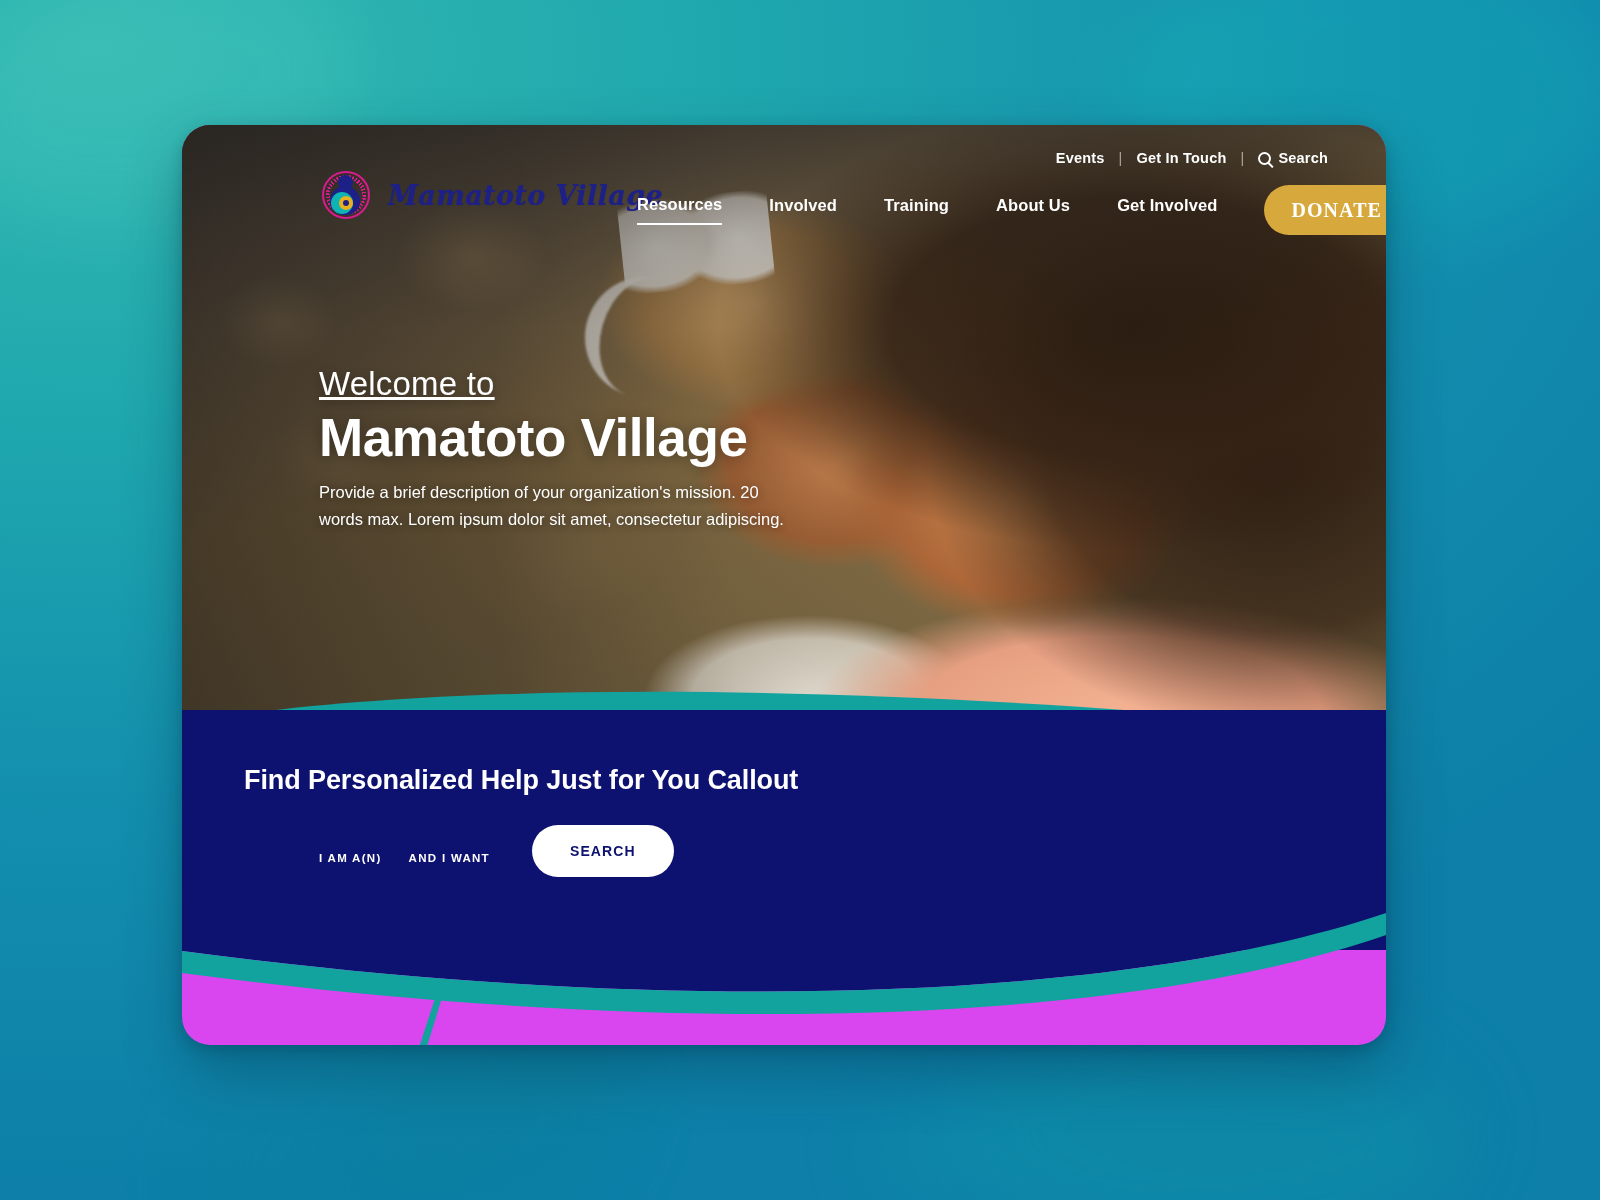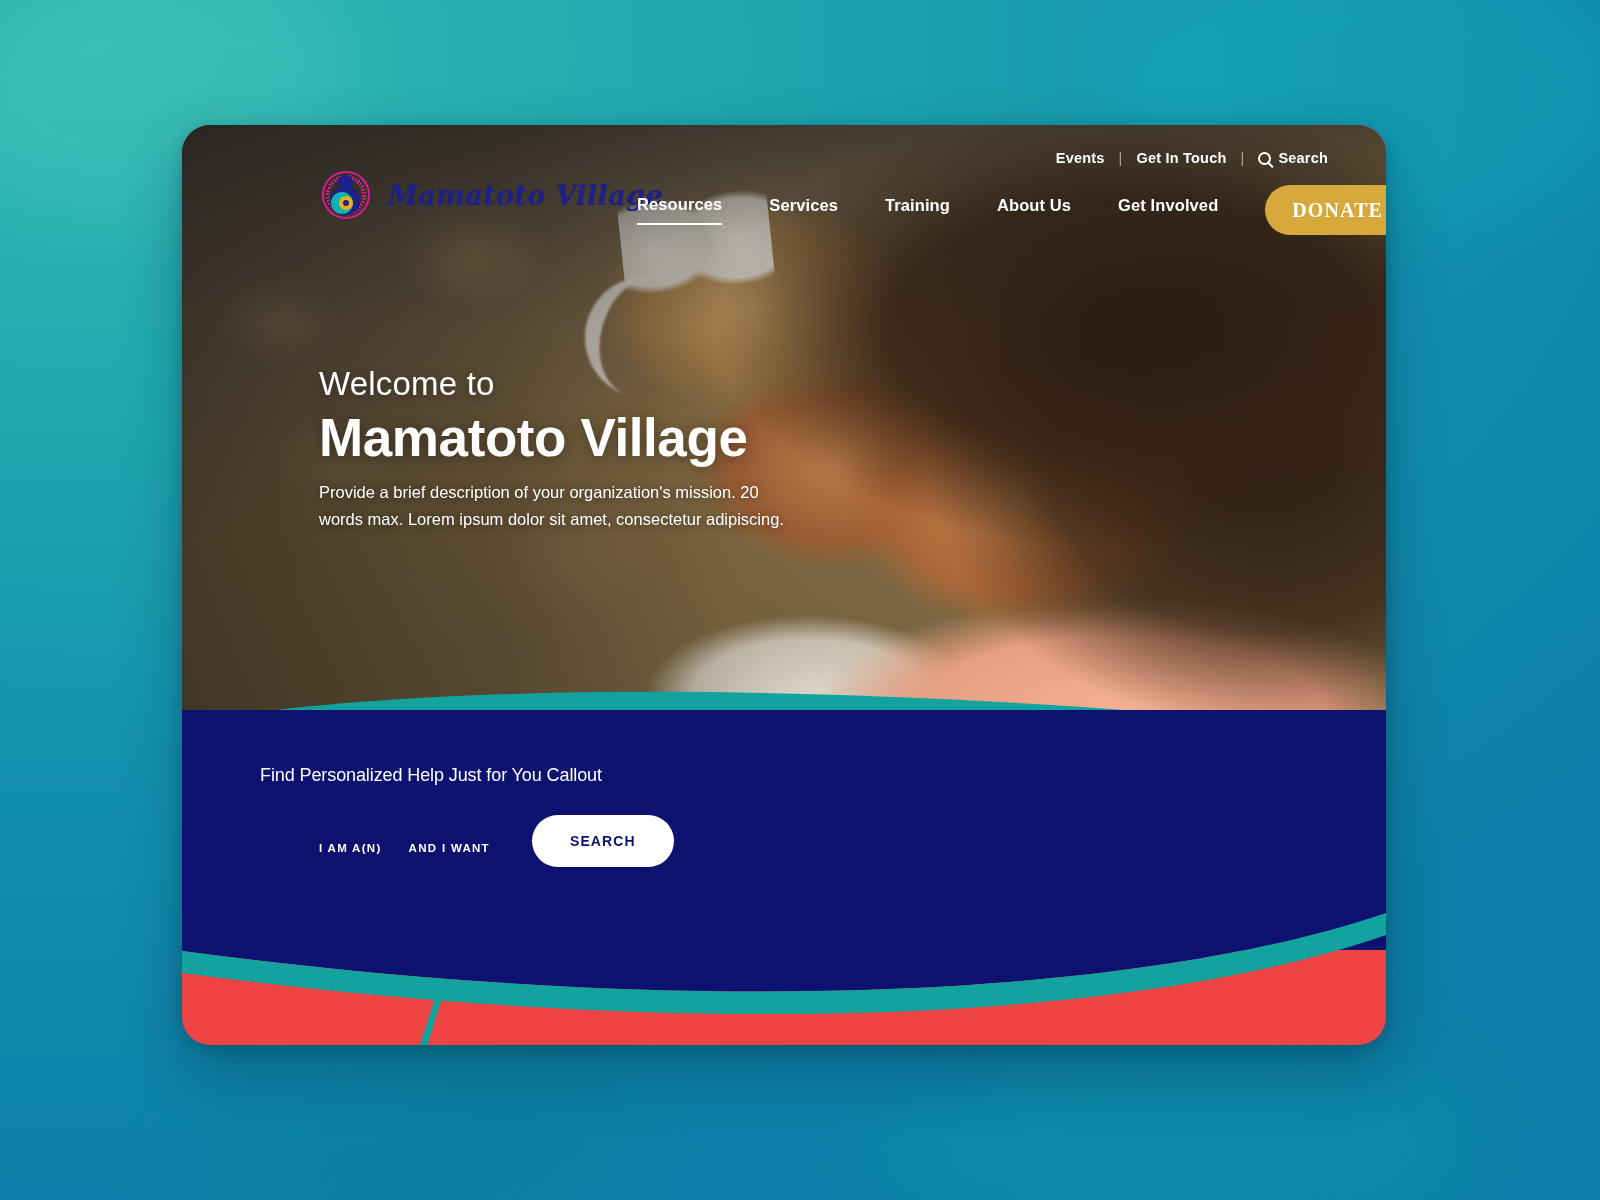--- a/index.html
+++ b/index.html
@@ -20,21 +20,21 @@
   .g1{ left:-60px; top:-40px; width:420px; height:260px; background:#5fd6cd; transform:rotate(-12deg);}
   .g2{ right:-40px; top:-60px; width:520px; height:300px; background:#16cfc5; }
   .g3{ left:180px; bottom:-90px; width:460px; height:300px; background:#0b7f95; transform:rotate(-18deg);}
   .g4{ left:340px; bottom:10px; width:300px; height:150px; background:#0a7d94; transform:rotate(-24deg);}
   .g5{ right:120px; bottom:-60px; width:520px; height:260px; background:#0d8fa4; }
   .g6{ left:860px; top:1060px; width:600px; height:180px; background:#13a6a8; }
 
   
   .card{
     position:absolute; left:182px; top:125px; width:1204px; height:920px;
-    border-radius:28px; overflow:hidden; background:#ef4444;
+    border-radius:28px; overflow:hidden; background:#d946ef;
     box-shadow: 0 26px 60px rgba(0,40,60,.33), 0 4px 14px rgba(0,30,45,.22);
   }
 
   
   .hero{
     position:absolute; left:0; top:0; width:100%; height:595px;
     overflow:hidden;
   }
   .photo{
     position:absolute; inset:0;
@@ -136,42 +136,42 @@
   }
   .mainnav a.active{ border-bottom:2.5px solid #fff; }
   .donate{
     margin-left:auto; background:#d7a93c; color:#fff; border:none; cursor:pointer;
     font-family:Liberation Serif, serif; font-size:20px; font-weight:700; letter-spacing:1.1px;
     padding:13px 27px; border-radius:30px; display:flex; align-items:center; gap:9px;
   }
 
   
   .hero-copy{ position:absolute; left:137px; top:240px; width:470px; z-index:4;}
-  .welcome{ color:#fff; font-size:33px; font-weight:400; letter-spacing:.2px; text-shadow:0 2px 10px rgba(0,0,0,.35); }
+  .welcome{ color:#fff; font-size:33px; font-weight:400; letter-spacing:.2px; text-shadow:0 2px 10px rgba(0,0,0,.35);text-decoration:underline; }
   .bigtitle{
     color:#fff; font-size:53px; font-weight:800; letter-spacing:-.4px; line-height:1.1;
     margin-top:6px; text-shadow:0 2px 14px rgba(0,0,0,.35);
   }
   .lede{
     color:#fff; font-size:16.5px; line-height:1.62; margin-top:12px; font-weight:400;
     text-shadow:0 1px 8px rgba(0,0,0,.45);
   }
 
   
   .wave-top{ position:absolute; left:0; top:520px; width:100%; height:110px; z-index:5; }
   .navy{
     position:absolute; left:0; top:585px; width:100%; height:240px;
     background:#0d1270; z-index:5;
   }
   .wave-bottom{ position:absolute; left:0; top:760px; width:100%; height:180px; z-index:6; }
 
   .callout{ position:absolute; left:0; top:640px; width:100%; z-index:8; }
   .callout h2{
-    color:#fff; font-size:18px; font-weight:400; letter-spacing:-.1px;
-    margin-left:78px;
+    color:#fff; font-size:27px; font-weight:700; letter-spacing:-.1px;
+    margin-left:62px;
   }
   .formrow{
     display:flex; align-items:flex-end; margin-left:137px; margin-top:29px; padding-right:60px;
   }
   .field{ display:flex; align-items:center; }
   .flabel{
     color:#fff; font-size:11.5px; font-weight:800; letter-spacing:1.3px; white-space:nowrap;
     padding-bottom:9px;
   }
   .selwrap{
@@ -234,21 +234,21 @@
         <div class="mom-body"></div>
         <div class="teal-c"></div>
         <div class="baby"></div>
       </div>
     </div>
     <div class="wordmark">Mamatoto Village</div>
   </div>
 
   <div class="mainnav">
     <a href="#" class="active">Resources</a>
-    <a href="#">Services</a>
+    <a href="#">Involved</a>
     <a href="#">Training</a>
     <a href="#">About Us</a>
     <a href="#">Get Involved</a>
     <button class="donate">
       <span>DONATE</span>
       <span>❤</span>
     </button>
   </div>
 
   <div class="hero-copy">

